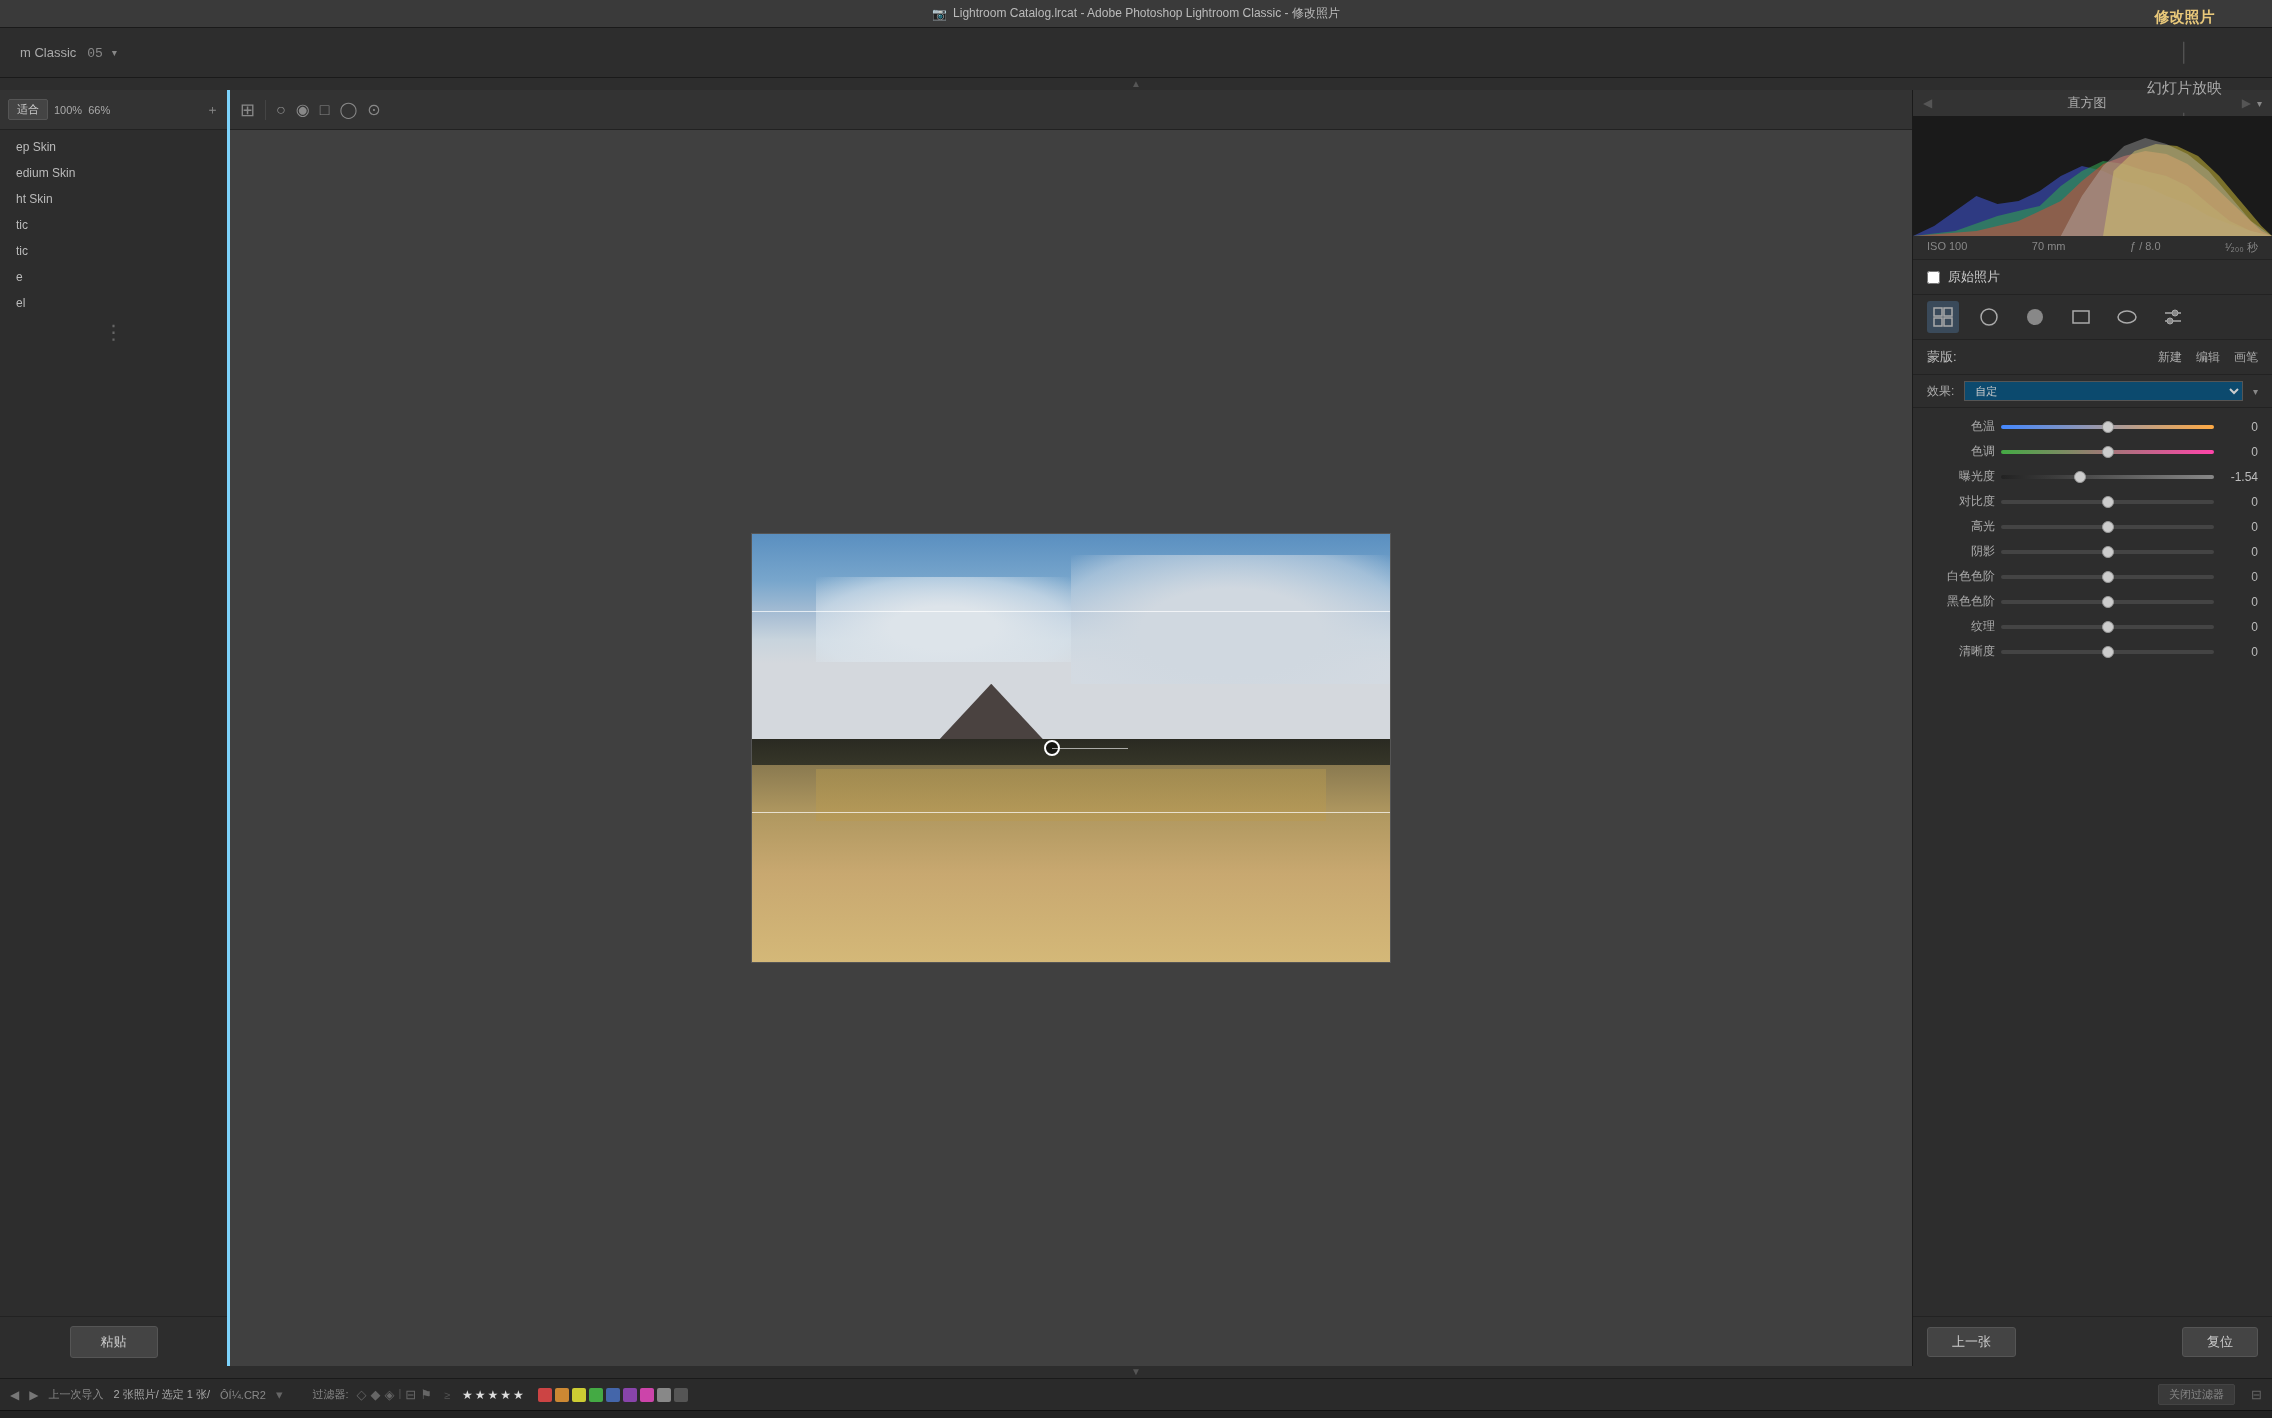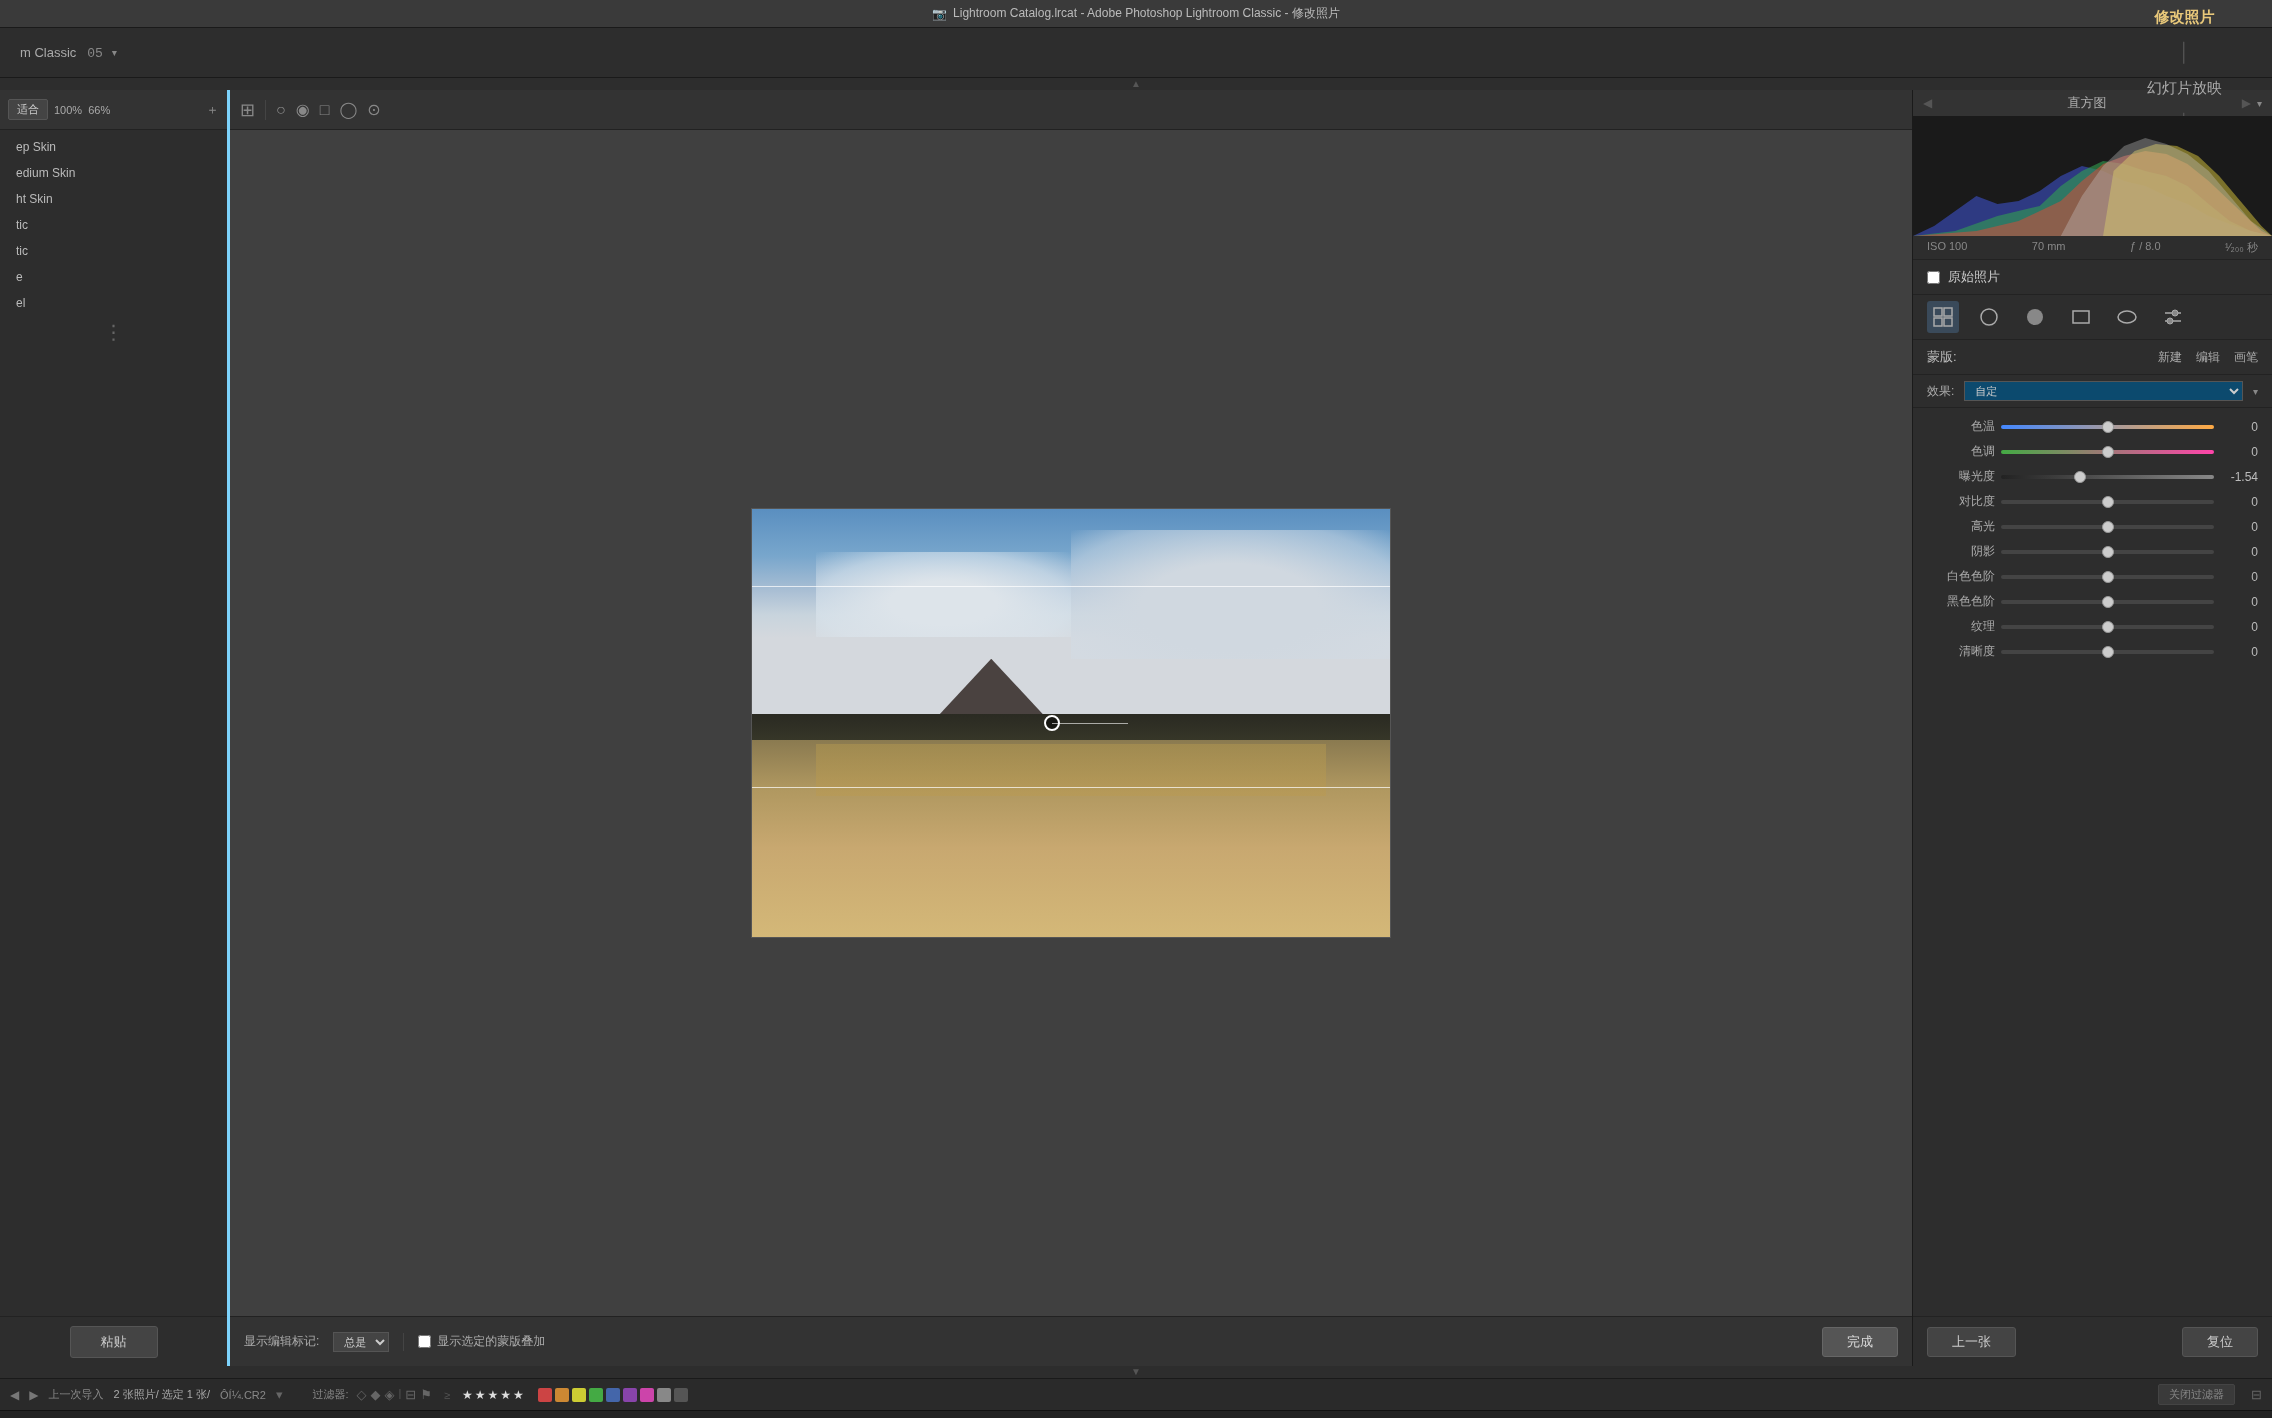--- a/index.html
+++ b/index.html
@@ -591,32 +591,20 @@
 
           <div style="
             position:absolute;
             top:50%;left:47%;
             width:12%;height:1px;
             background:rgba(255,255,255,0.6);
           "></div>
         </div>
       </div>
     </div>
-    <div class="center-bottom">
-      <span class="show-edit-label">显示编辑标记:</span>
-      <select class="show-edit-select">
-        <option>总是</option>
-      </select>
-      <span style="width:1px;height:18px;background:#444;display:inline-block;"></span>
-      <label class="mask-overlay-check">
-        <input type="checkbox" style="">
-        <span>显示选定的蒙版叠加</span>
-      </label>
-      <button class="done-btn">完成</button>
-    </div>
   </div>
 
   <div id="right-panel">
 
     <div class="histogram-section">
       <div class="histogram-header">
         <span style="color:#555;font-size:12px;">◀</span>
         <span style="color:#aaa;font-size:13px;">直方图</span>
         <div style="display:flex;align-items:center;gap:6px;">
           <span style="color:#555;font-size:12px;">▶</span>

